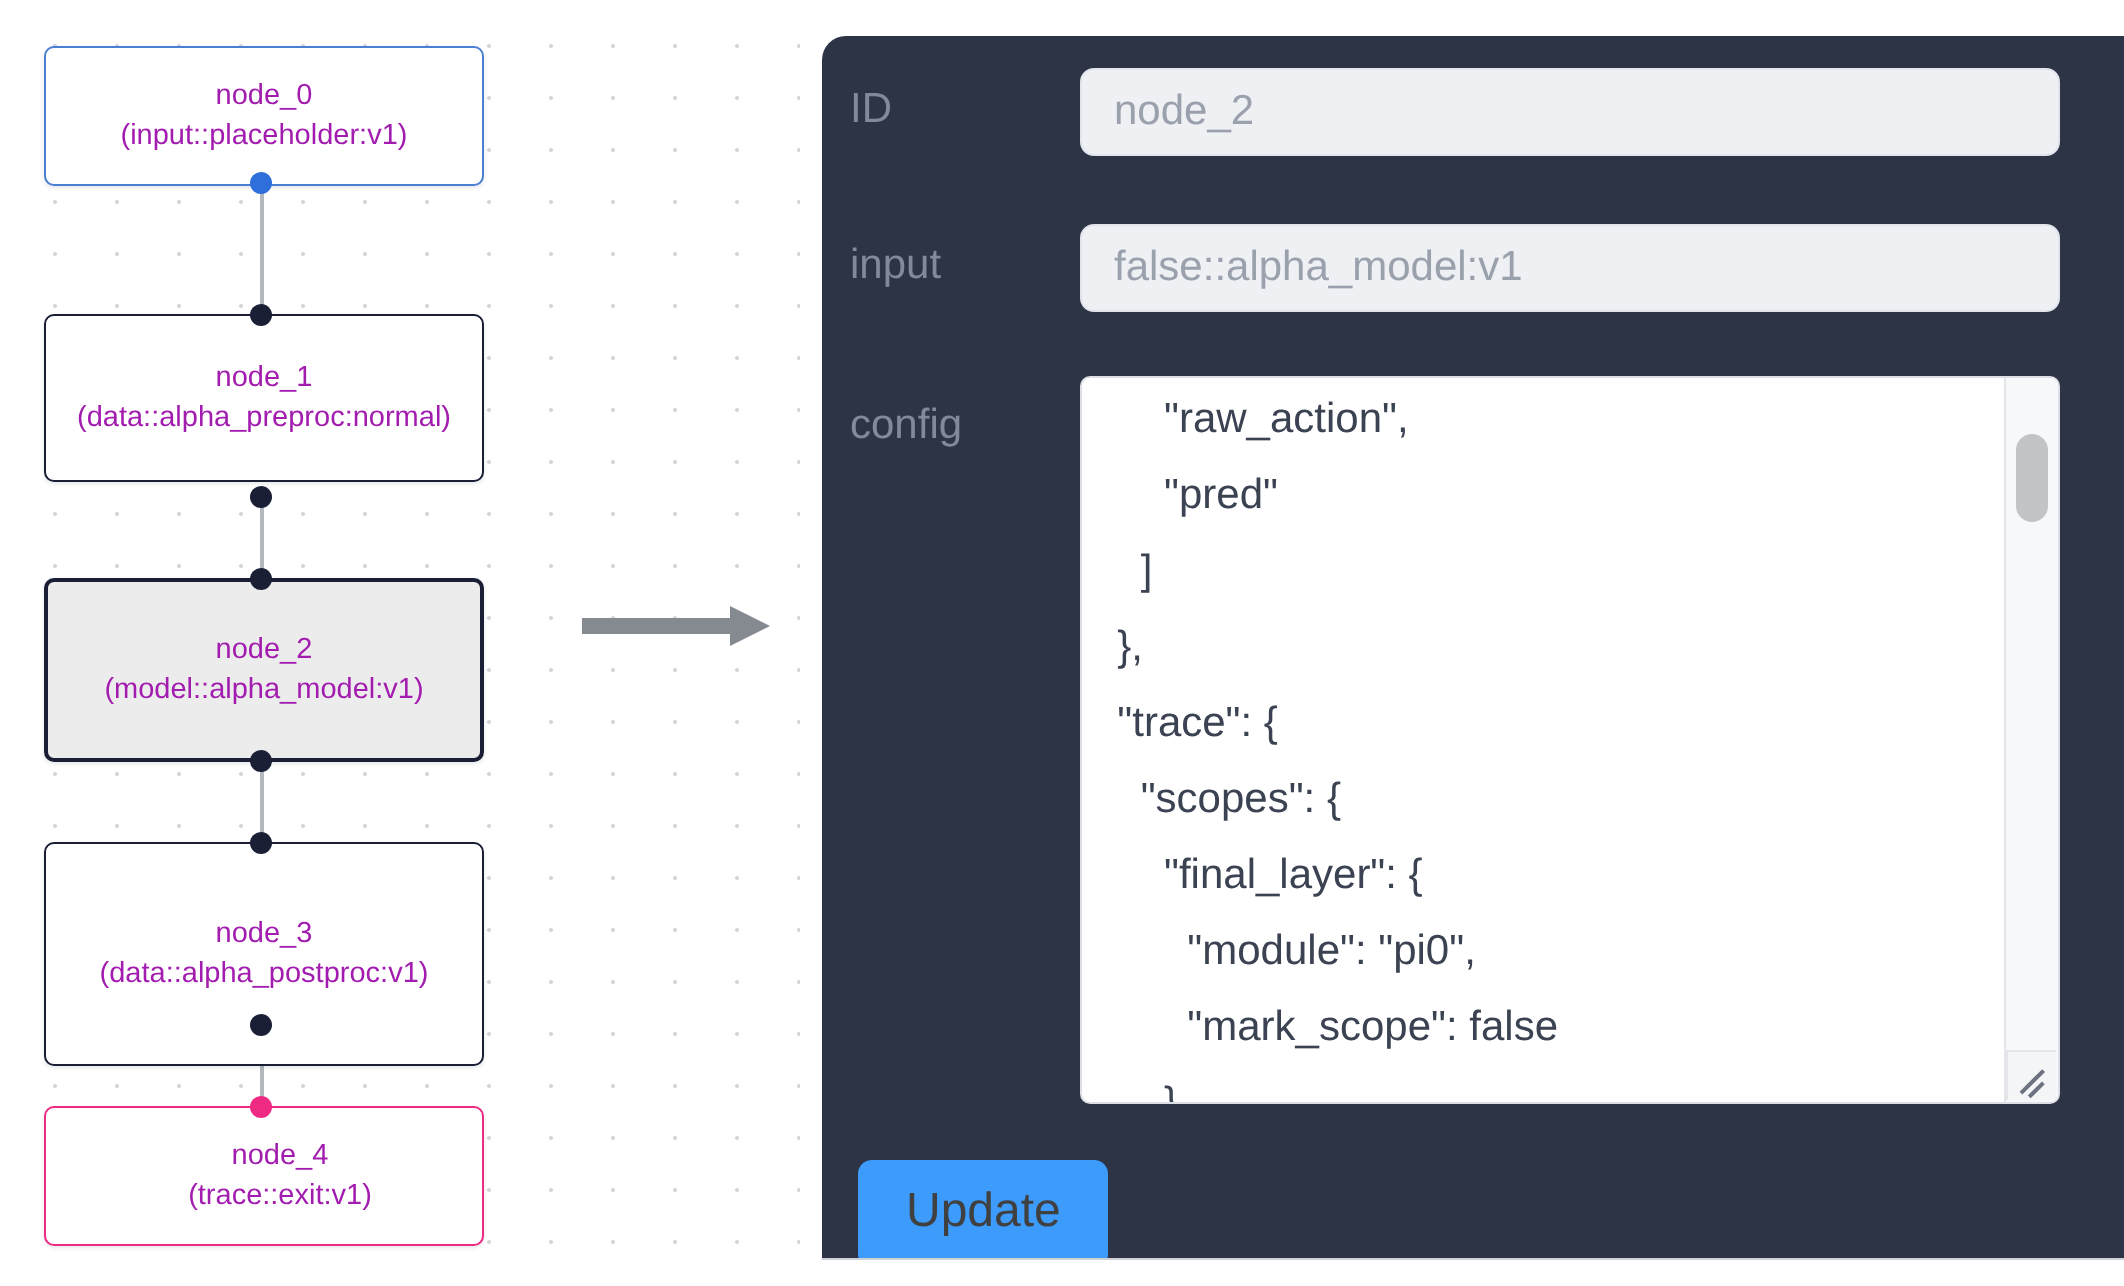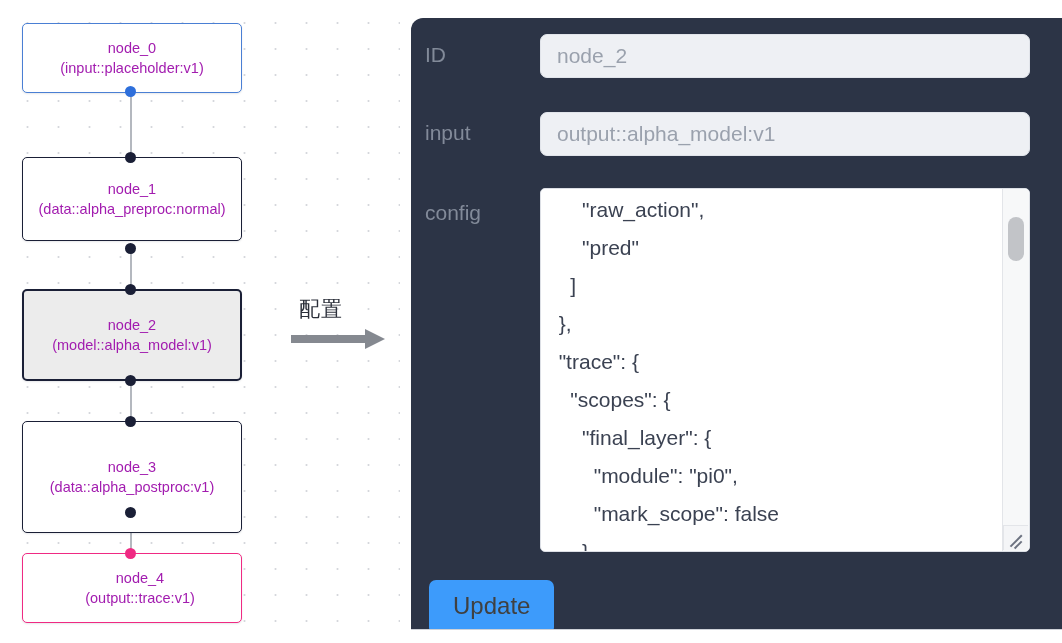--- a/index.html
+++ b/index.html
@@ -166,43 +166,42 @@
 
     <div class="node" style="top:421px;height:112px;">
       <span class="ln">node_3</span>
       <span class="ln">(data::alpha_postproc:v1)</span>
     </div>
     <div class="handle" style="top:416px;"></div>
     <div class="handle" style="top:507px;"></div>
 
     <div class="node output-node" style="top:553px;height:70px;">
       <span class="ln">node_4</span>
-      <span class="ln">(output::trace:v1)</span>
+      <span class="ln">(trace::exit:v1)</span>
     </div>
     <div class="handle pink" style="top:548px;"></div>
   </div>
 
   <div id="annot">
-    <div class="cn">配置</div>
     <div class="arrow">
       <div class="shaft"></div>
       <div class="head"></div>
     </div>
   </div>
 
   <div id="panel">
 
     <div class="row" id="row-id">
       <div class="lbl">ID</div>
       <div class="field">node_2</div>
     </div>
 
     <div class="row" id="row-type">
       <div class="lbl">input</div>
-      <div class="field">output::alpha_model:v1</div>
+      <div class="field">false::alpha_model:v1</div>
     </div>
 
     <div class="row" id="row-config">
       <div class="lbl">config</div>
       <div id="config-box">
         <div id="config-text">      "raw_action",
       "pred"
     ]
   },
   "trace": {

